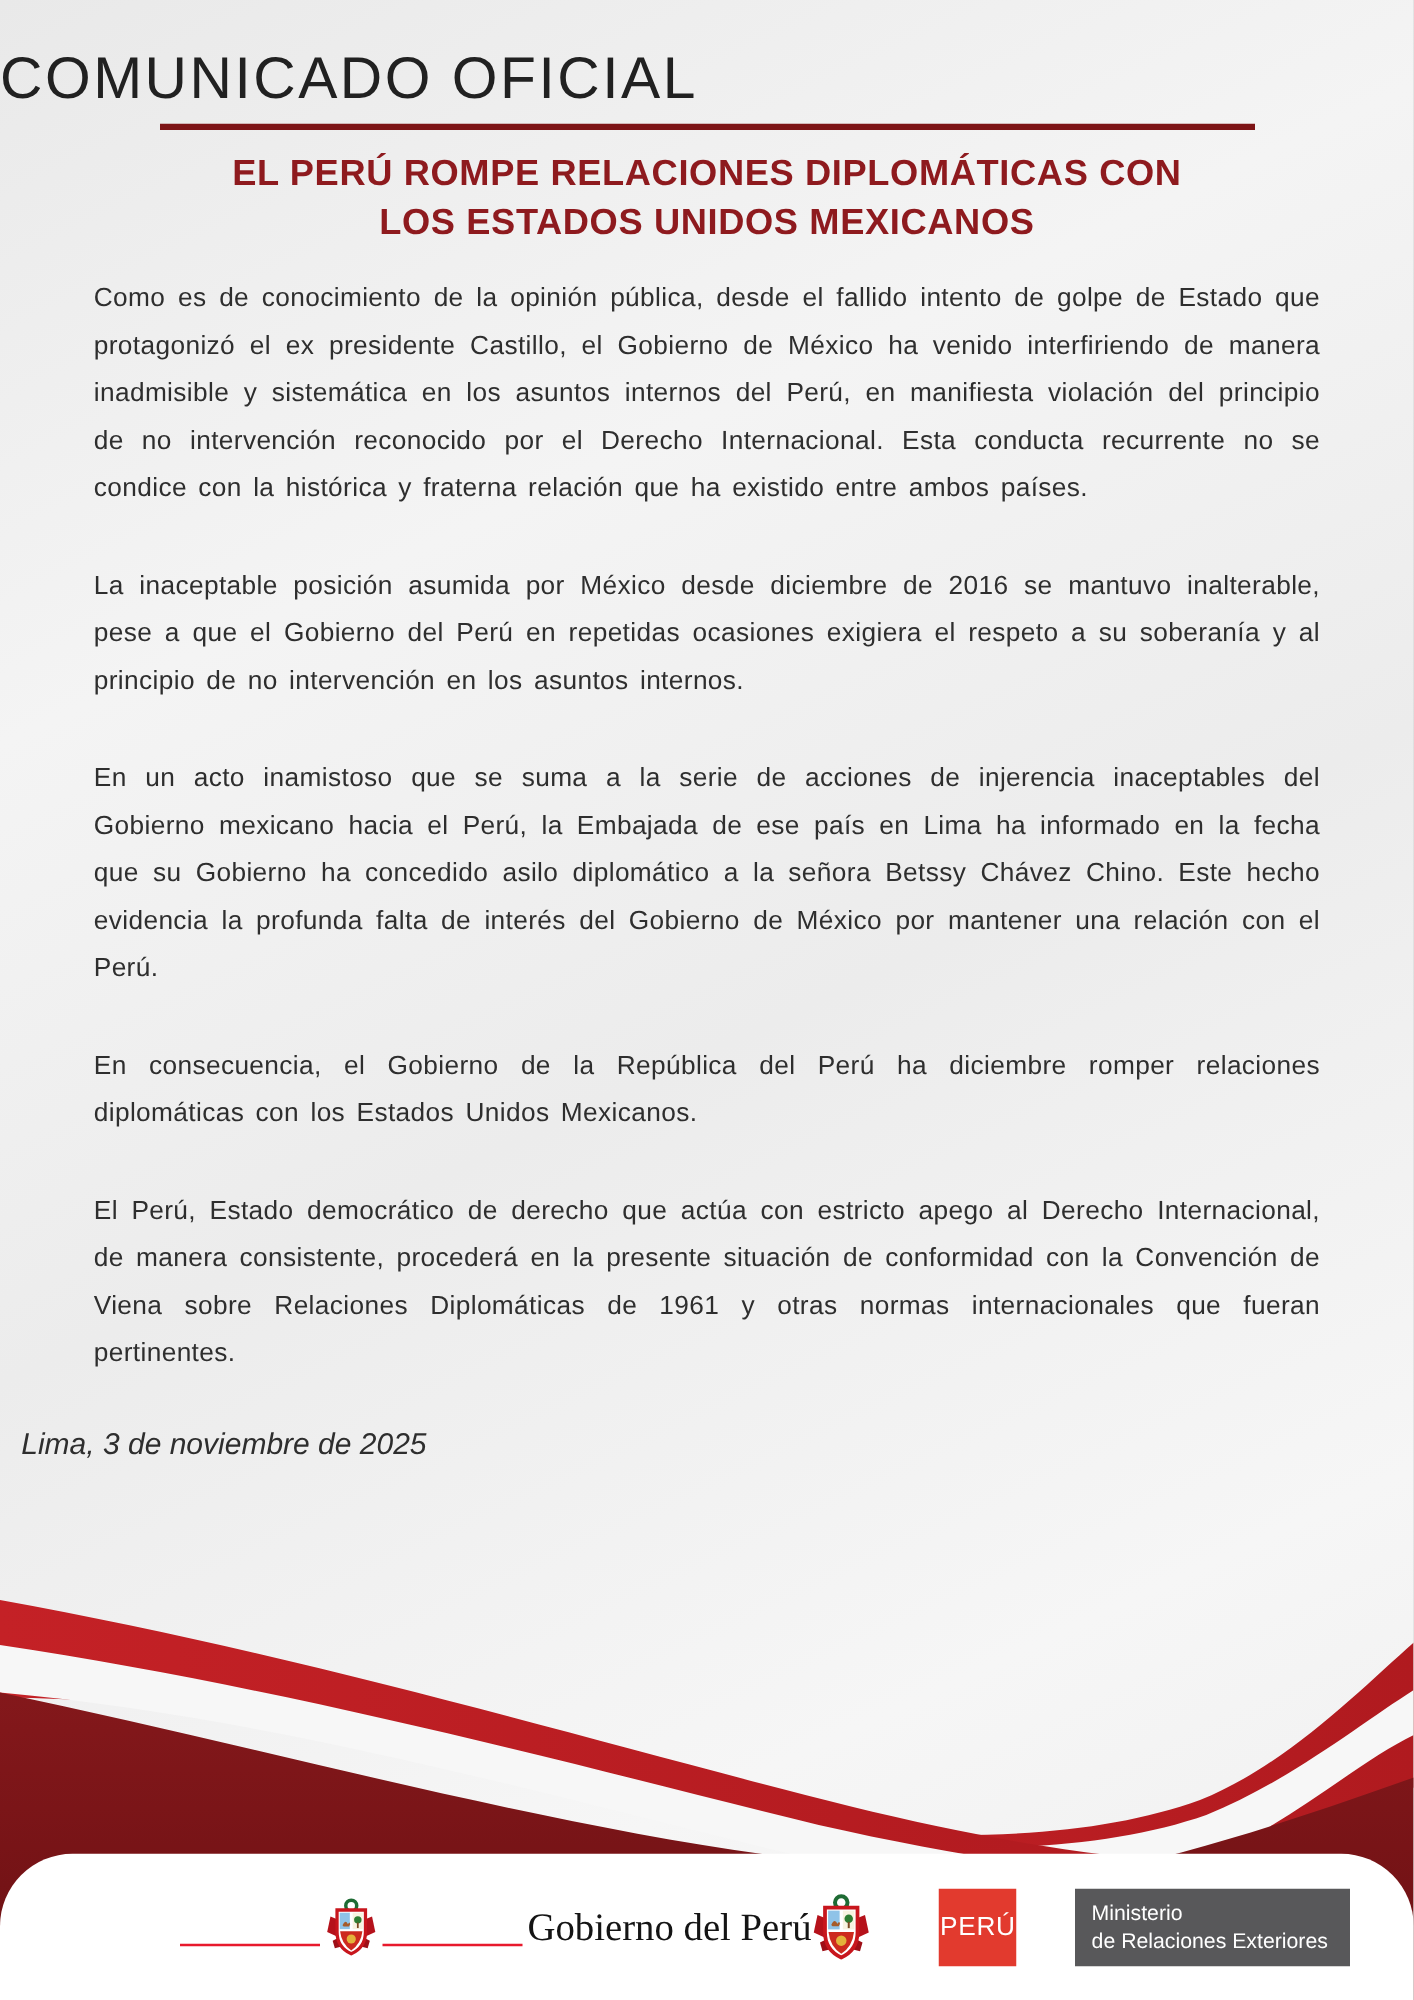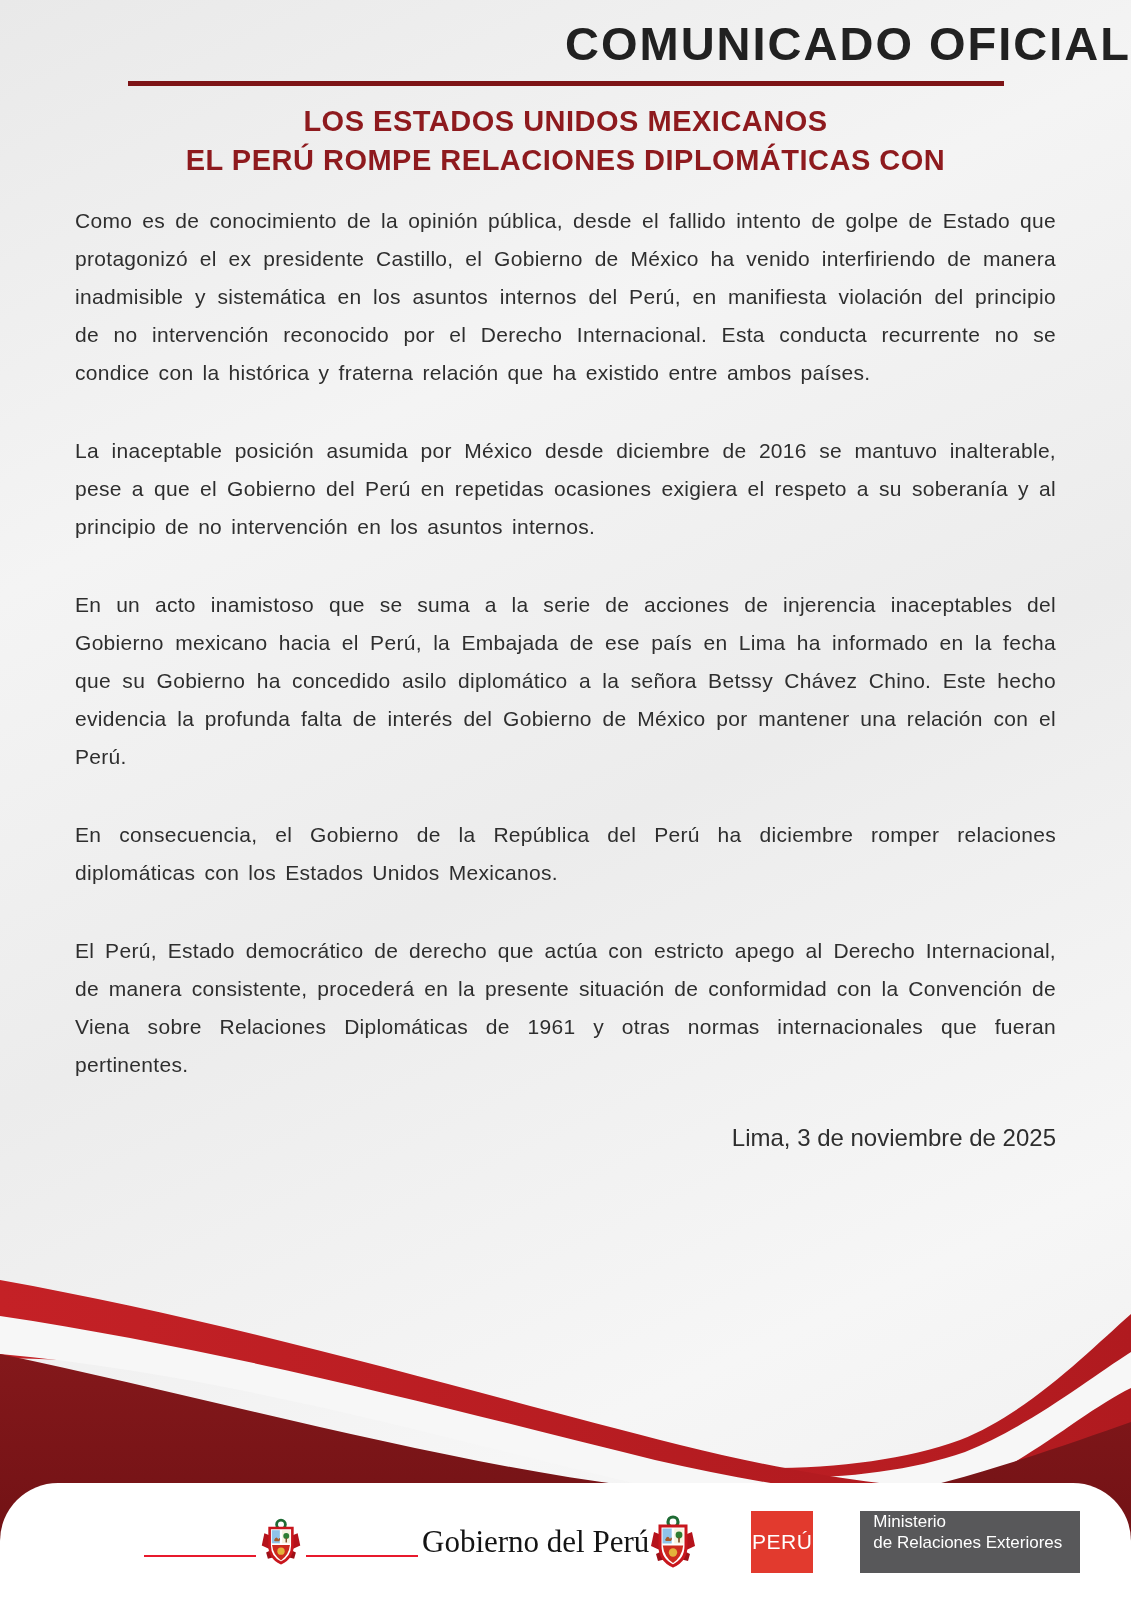--- a/index.html
+++ b/index.html
@@ -8,24 +8,24 @@
     width:1131px; height:1600px;
     margin:0 auto;
     overflow:hidden;
     background:linear-gradient(155deg,#e9e9e9 0%,#f4f4f4 28%,#ececec 52%,#f6f6f6 80%,#efefef 100%);
     font-family:"Liberation Sans",sans-serif;
     color:#2e2e2e;
   }
 
   
   .doc-title {
-    padding-top:16px;
-    text-align:right;
+    padding-top:34px;
+    text-align:left;
     font-size:47px;
-    font-weight:700;
+    font-weight:400;
     letter-spacing:2px;
     color:#212121;
   }
   .title-rule {
     width:876px; height:5px;
     margin:10px auto 16px auto;
     background:#7d1416;
     border:none;
   }
   .doc-subtitle {
@@ -42,24 +42,24 @@
   .doc-body p {
     margin:0 0 40px 0;
     font-size:21px;
     line-height:38px;
     text-align:justify;
     letter-spacing:0.3px;
     word-spacing:3px;
     color:#2e2e2e;
   }
   .dateline {
-    margin:0 75px 0 2px;
-    text-align:right;
+    margin:0 75px 0 17px;
     font-size:24px;
     color:#2e2e2e;
+    font-style:italic;
   }
 
   
   .ribbon-wrap {
     position:absolute; left:0; bottom:0;
     width:1131px; height:320px;
     pointer-events:none;
   }
   .ribbon-wrap svg { display:block; width:1131px; height:320px; }
 
@@ -94,21 +94,21 @@
     width:62px; height:62px;
     background:#e23a2e;
     color:#ffffff;
     display:flex; align-items:center; justify-content:center;
     font-size:21px; letter-spacing:0.5px;
   }
   .ministry-block {
     height:62px;
     background:#58585a;
     color:#ffffff;
-    display:flex; flex-direction:column; justify-content:flex-start;
+    display:flex; flex-direction:column; justify-content:center;
     padding:0 18px 0 13px;
     font-size:17px; line-height:1.25;
     white-space:nowrap;
   }
 </style>
 </head>
 <body>
 
 <div class="page">
 
@@ -128,22 +128,22 @@
         <rect x="29.2" y="23.5" width="1.6" height="5" fill="#7a4a21"></rect>
         <path d="M13.8,31.5 H34.2 Q33,43 24,49 Q15,43 13.8,31.5 Z" fill="#cd2a1e"></path>
         <circle cx="24" cy="38.5" r="4.2" fill="#e3b23a"></circle>
       </symbol>
     </defs>
   </svg>
 
   <div class="doc-title">COMUNICADO OFICIAL</div>
   <div class="title-rule"></div>
   <div class="doc-subtitle">
+    <div>EL PERÚ ROMPE RELACIONES DIPLOMÁTICAS CON</div>
     <div>LOS ESTADOS UNIDOS MEXICANOS</div>
-    <div>EL PERÚ ROMPE RELACIONES DIPLOMÁTICAS CON</div>
   </div>
 
   <div class="doc-body">
     <p>Como es de conocimiento de la opinión pública, desde el fallido intento de golpe de Estado que protagonizó el ex presidente Castillo, el Gobierno de México ha venido interfiriendo de manera inadmisible y sistemática en los asuntos internos del Perú, en manifiesta violación del principio de no intervención reconocido por el Derecho Internacional. Esta conducta recurrente no se condice con la histórica y fraterna relación que ha existido entre ambos países.</p>
     <p>La inaceptable posición asumida por México desde diciembre de 2016 se mantuvo inalterable, pese a que el Gobierno del Perú en repetidas ocasiones exigiera el respeto a su soberanía y al principio de no intervención en los asuntos internos.</p>
     <p>En un acto inamistoso que se suma a la serie de acciones de injerencia inaceptables del Gobierno mexicano hacia el Perú, la Embajada de ese país en Lima ha informado en la fecha que su Gobierno ha concedido asilo diplomático a la señora Betssy Chávez Chino. Este hecho evidencia la profunda falta de interés del Gobierno de México por mantener una relación con el Perú.</p>
     <p>En consecuencia, el Gobierno de la República del Perú ha diciembre romper relaciones diplomáticas con los Estados Unidos Mexicanos.</p>
     <p>El Perú, Estado democrático de derecho que actúa con estricto apego al Derecho Internacional, de manera consistente, procederá en la presente situación de conformidad con la Convención de Viena sobre Relaciones Diplomáticas de 1961 y otras normas internacionales que fueran pertinentes.</p>
   </div>
   <div class="dateline">Lima, 3 de noviembre de 2025</div>

